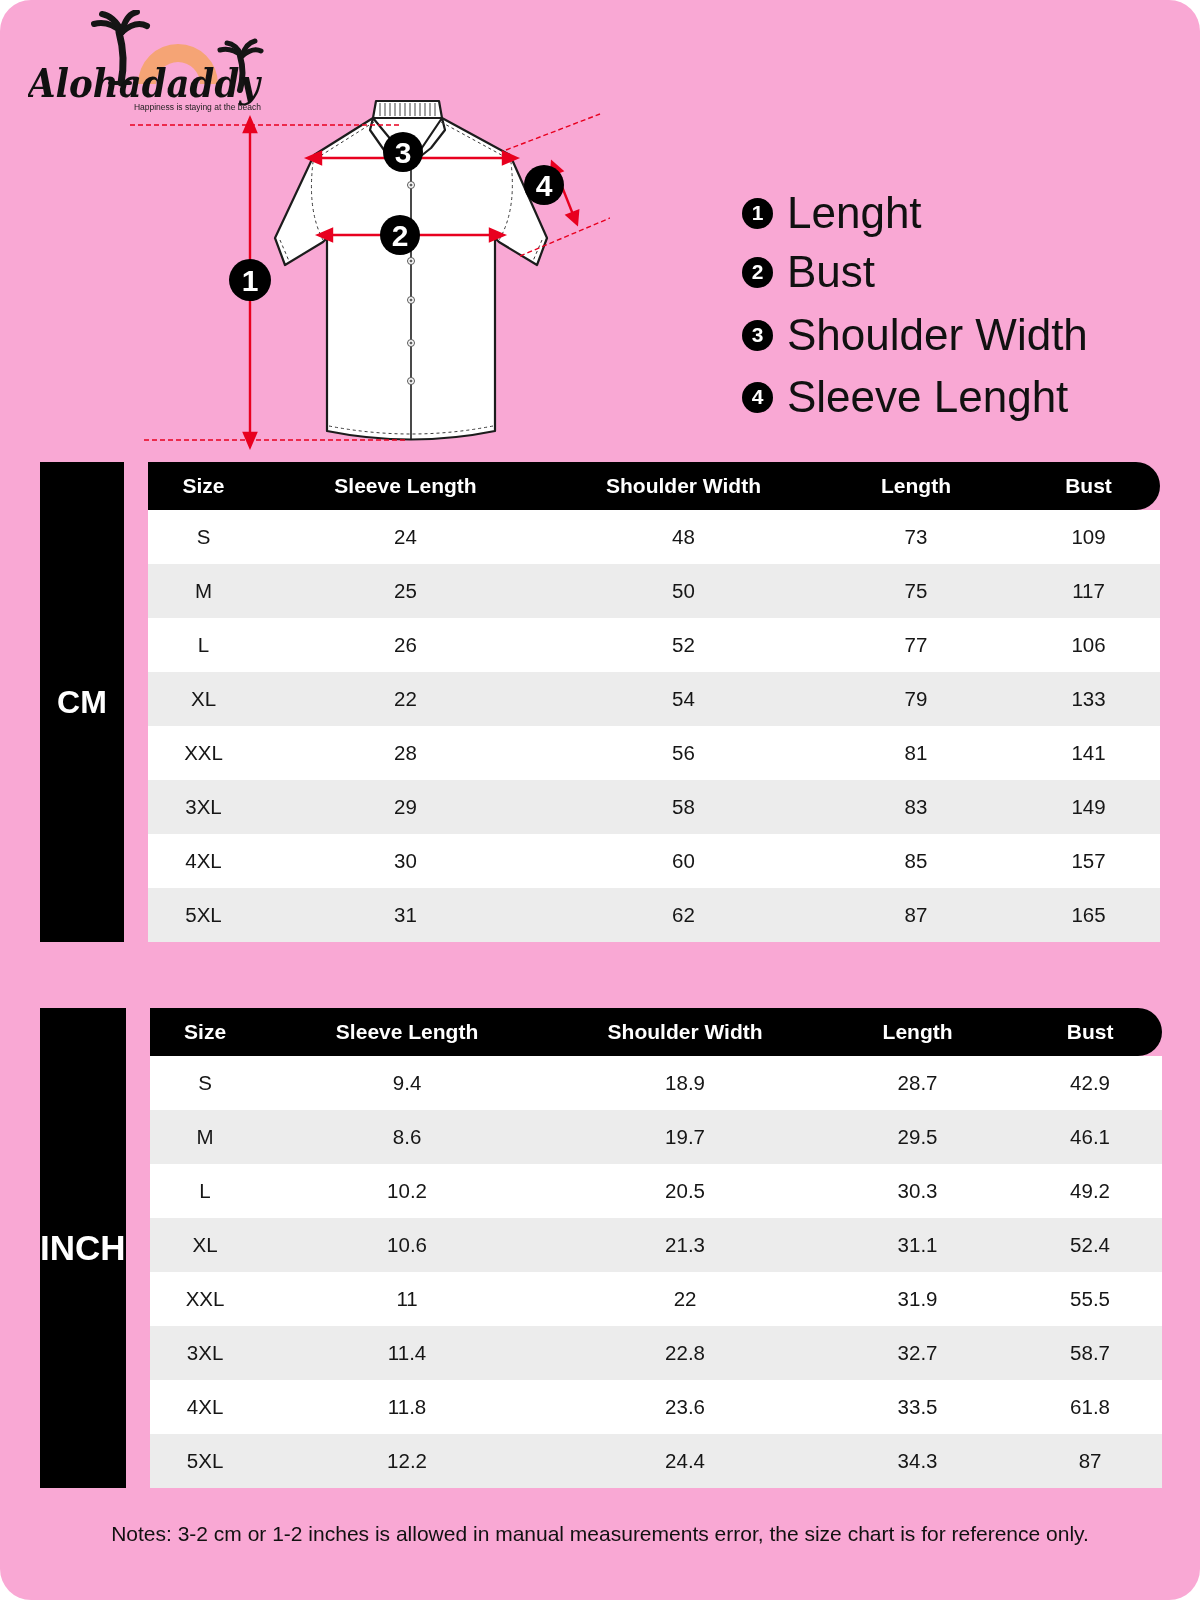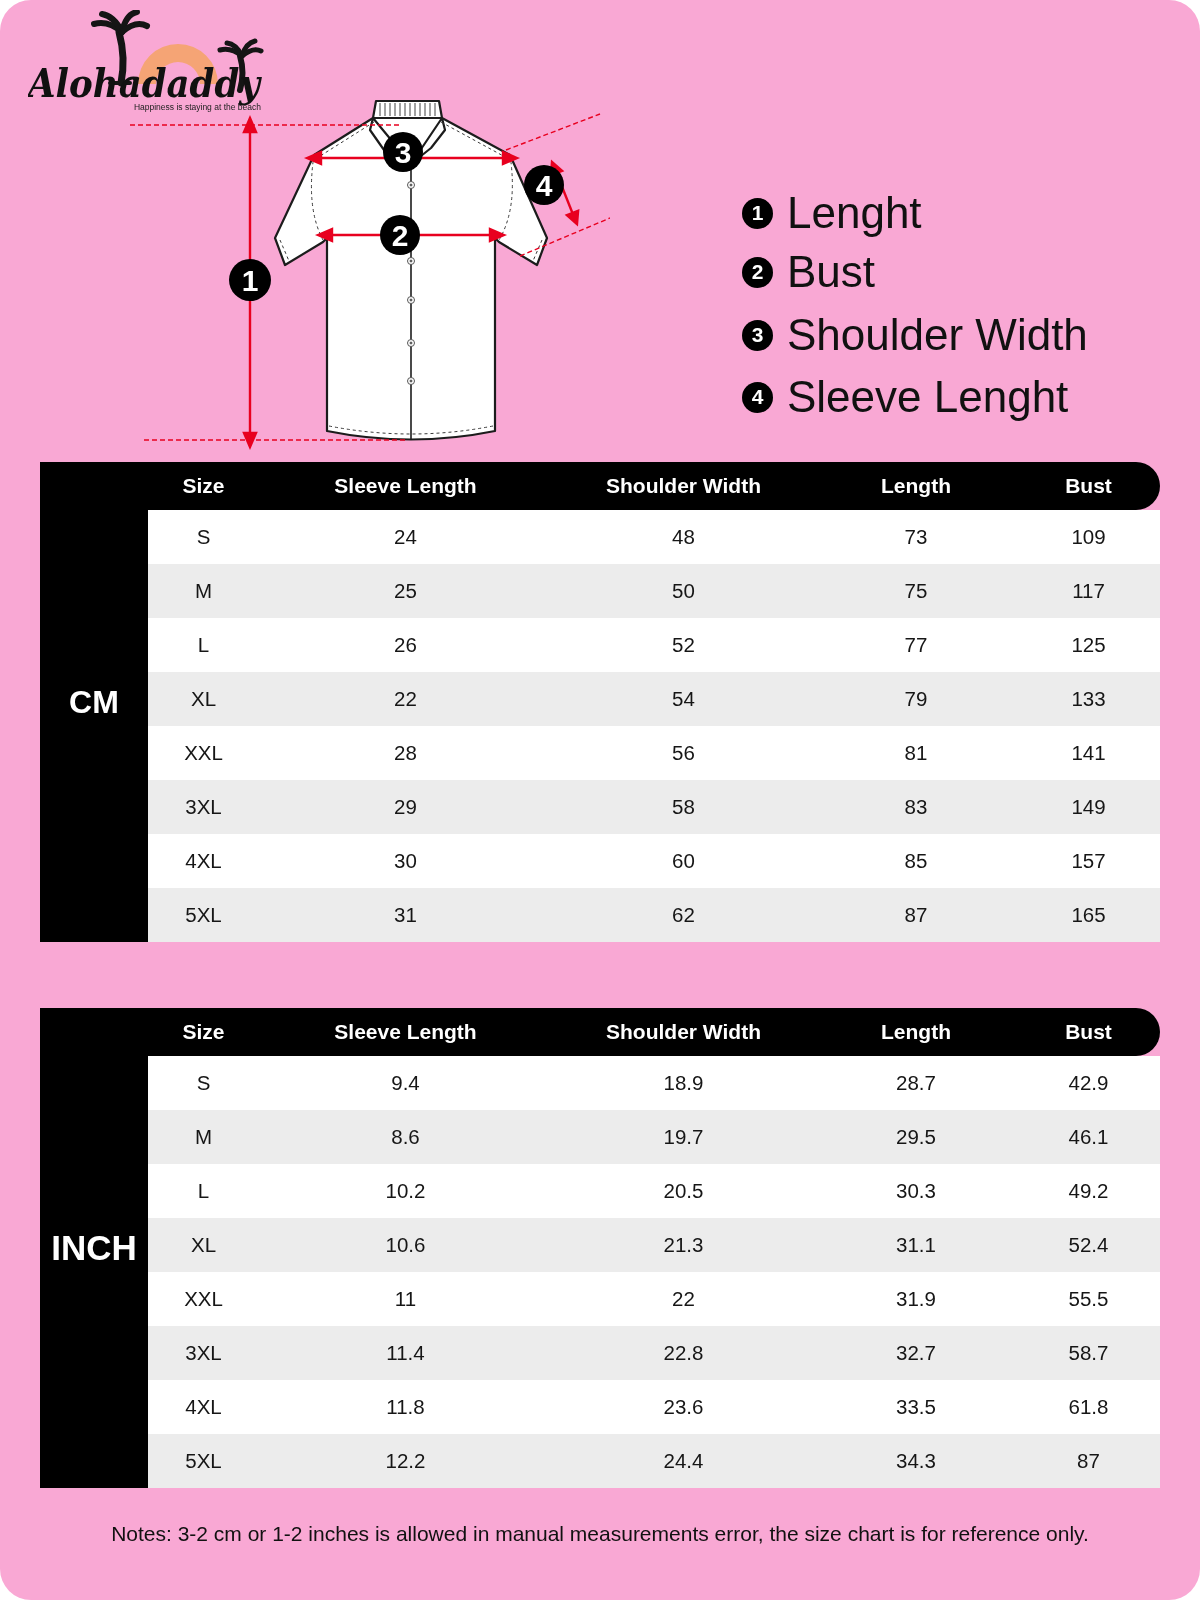--- a/index.html
+++ b/index.html
@@ -26,21 +26,21 @@
   }
   .lg-label { margin-left:14px; font-size:44px; color:#111; white-space:nowrap; }
   
   .table-wrap { position:absolute; left:40px; width:1120px; display:flex; }
   .unit-col {
     width:108px; background:#000; color:#fff; display:flex;
     align-items:center; justify-content:center; font-weight:bold;
   }
   .unit-cm { font-size:32px; }
   .unit-inch { font-size:35px; }
-  table.size-table { border-collapse:separate; border-spacing:0; table-layout:fixed; width:1012px; }
+  table.size-table { border-collapse:separate; border-spacing:0; table-layout:fixed; width:1012px;padding-left:24px; }
   table.size-table th {
     background:#000; color:#fff; font-size:21px; font-weight:bold;
     height:48px; padding:0; text-align:center; vertical-align:middle;
   }
   table.size-table th:last-child { border-top-right-radius:24px; border-bottom-right-radius:24px; }
   table.size-table td {
     height:54px; padding:0; text-align:center; vertical-align:middle;
     font-size:20.5px; color:#161616; background:#ffffff;
   }
   table.size-table tbody tr:nth-child(even) td { background:#ececec; }
@@ -206,21 +206,21 @@
             <td>25</td>
             <td>50</td>
             <td>75</td>
             <td>117</td>
           </tr>
           <tr>
             <td>L</td>
             <td>26</td>
             <td>52</td>
             <td>77</td>
-            <td>125</td>
+            <td>106</td>
           </tr>
           <tr>
             <td>XL</td>
             <td>22</td>
             <td>54</td>
             <td>79</td>
             <td>133</td>
           </tr>
           <tr>
             <td>XXL</td>

